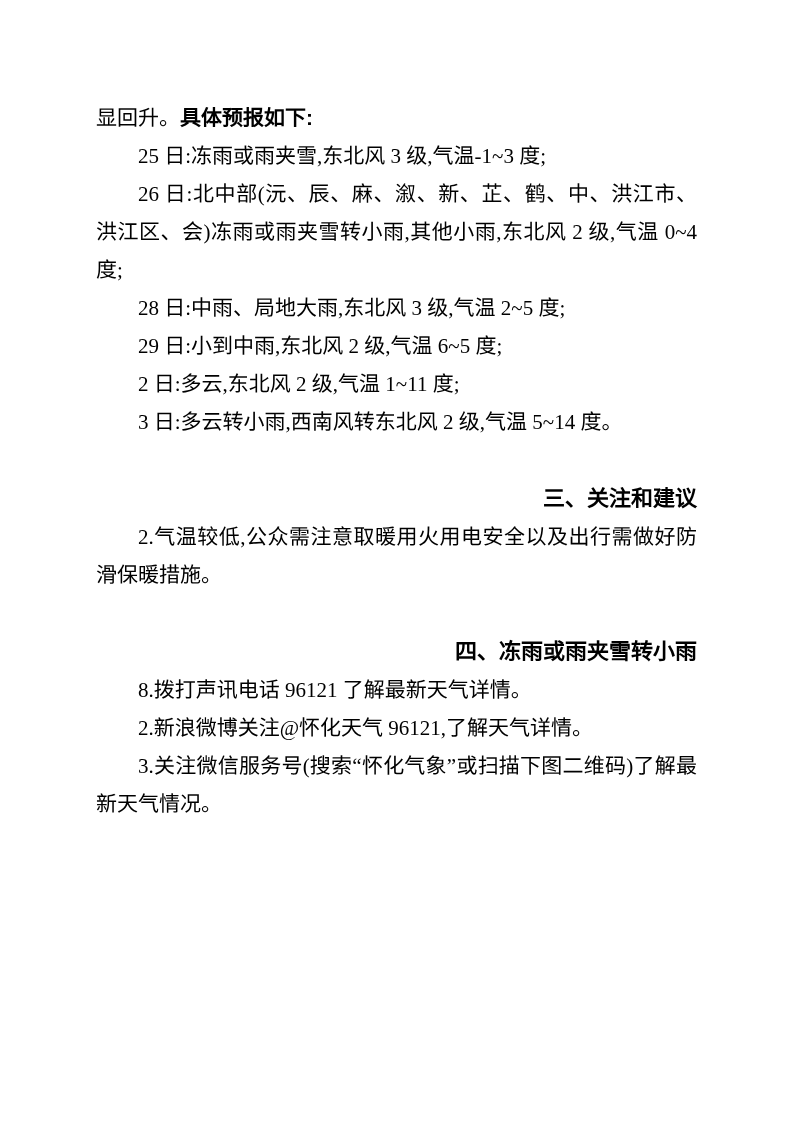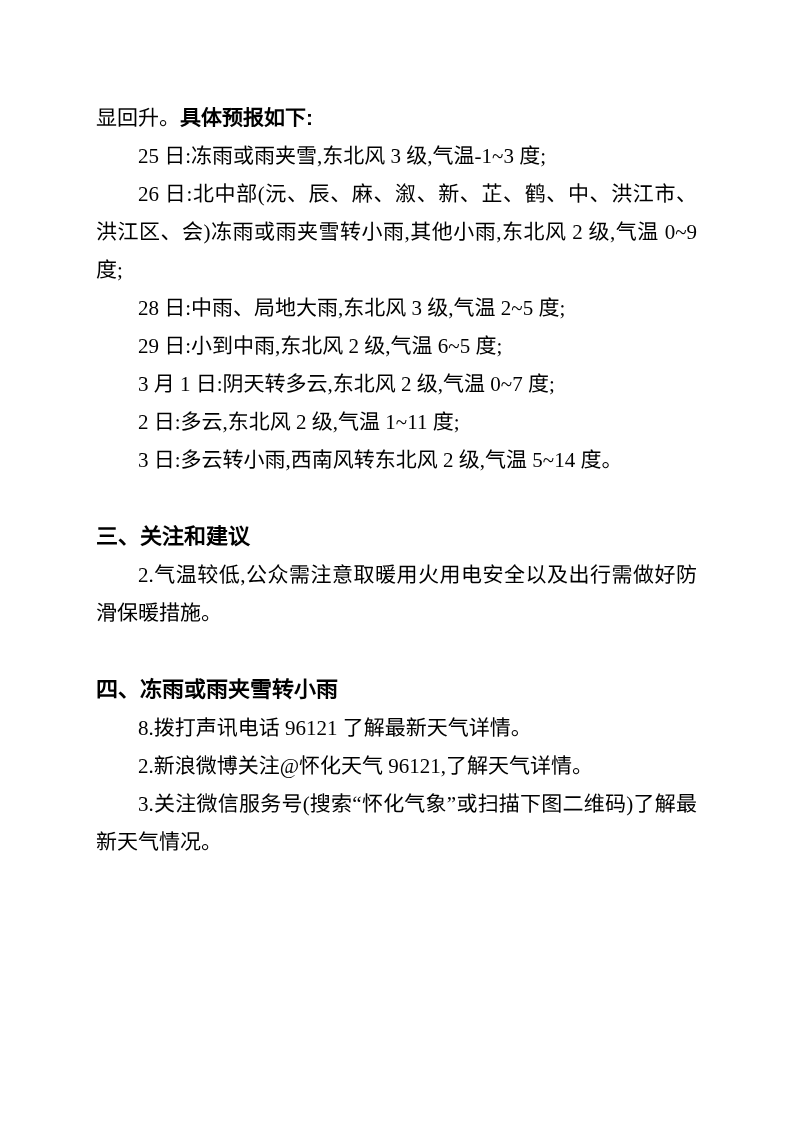--- a/index.html
+++ b/index.html
@@ -35,35 +35,34 @@
   .intro-bold {
     font-family: "Liberation Sans", "DejaVu Sans", sans-serif;
     font-weight: 700;
   }
   .heading {
     margin: 39px 0 0 0;
     font-family: "Liberation Sans", "DejaVu Sans", sans-serif;
     font-weight: 700;
     font-size: 22px;
     line-height: 38px;
-    text-align: left;
+    text-align: right;
   }
 </style>
 </head>
 <body>
 
 <div class="page">
 
   <p class="para"><span>显回升。</span><span class="intro-bold">具体预报如下:</span></p>
 
   <p class="para indent">25 日:冻雨或雨夹雪,东北风 3 级,气温-1~3 度;</p>
-  <p class="para indent">26 日:北中部(沅、辰、麻、溆、新、芷、鹤、中、洪江市、洪江区、会)冻雨或雨夹雪转小雨,其他小雨,东北风 2 级,气温 0~9 度;</p>
+  <p class="para indent">26 日:北中部(沅、辰、麻、溆、新、芷、鹤、中、洪江市、洪江区、会)冻雨或雨夹雪转小雨,其他小雨,东北风 2 级,气温 0~4 度;</p>
   <p class="para indent">28 日:中雨、局地大雨,东北风 3 级,气温 2~5 度;</p>
   <p class="para indent">29 日:小到中雨,东北风 2 级,气温 6~5 度;</p>
-  <p class="para indent">3 月 1 日:阴天转多云,东北风 2 级,气温 0~7 度;</p>
   <p class="para indent">2 日:多云,东北风 2 级,气温 1~11 度;</p>
   <p class="para indent">3 日:多云转小雨,西南风转东北风 2 级,气温 5~14 度。</p>
 
   <h2 class="heading">三、关注和建议</h2>
   <p class="para indent">2.气温较低,公众需注意取暖用火用电安全以及出行需做好防滑保暖措施。</p>
 
   <h2 class="heading">四、冻雨或雨夹雪转小雨</h2>
   <p class="para indent">8.拨打声讯电话 96121 了解最新天气详情。</p>
   <p class="para indent">2.新浪微博关注@怀化天气 96121,了解天气详情。</p>
   <p class="para indent">3.关注微信服务号(搜索“怀化气象”或扫描下图二维码)了解最新天气情况。</p>

